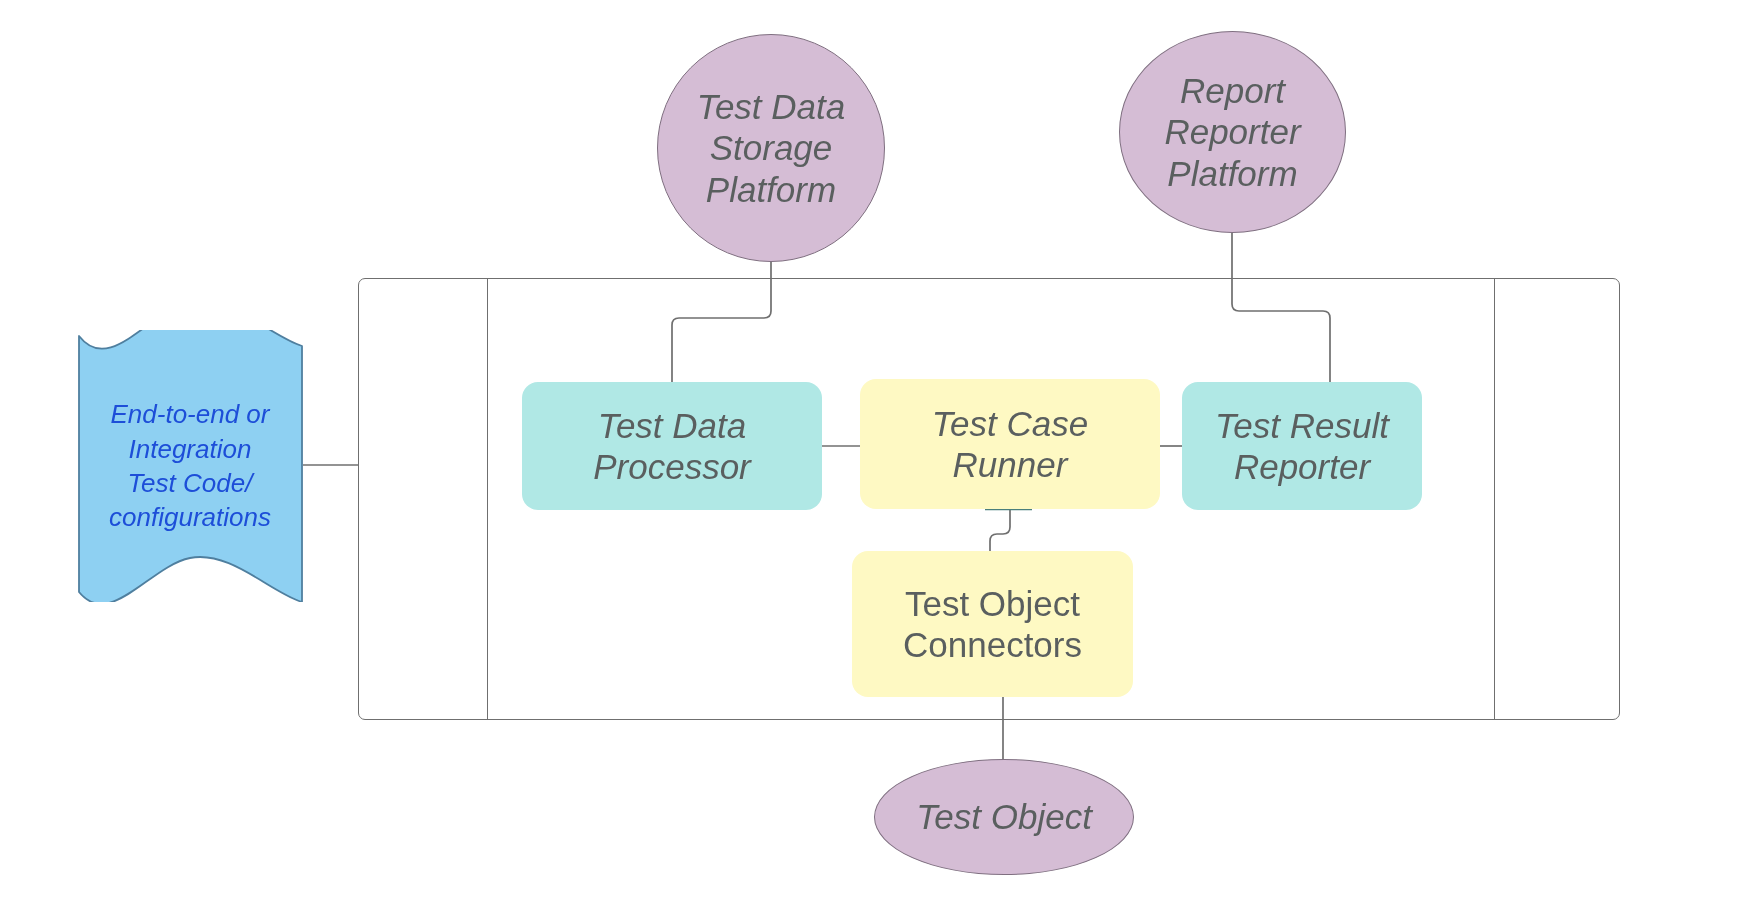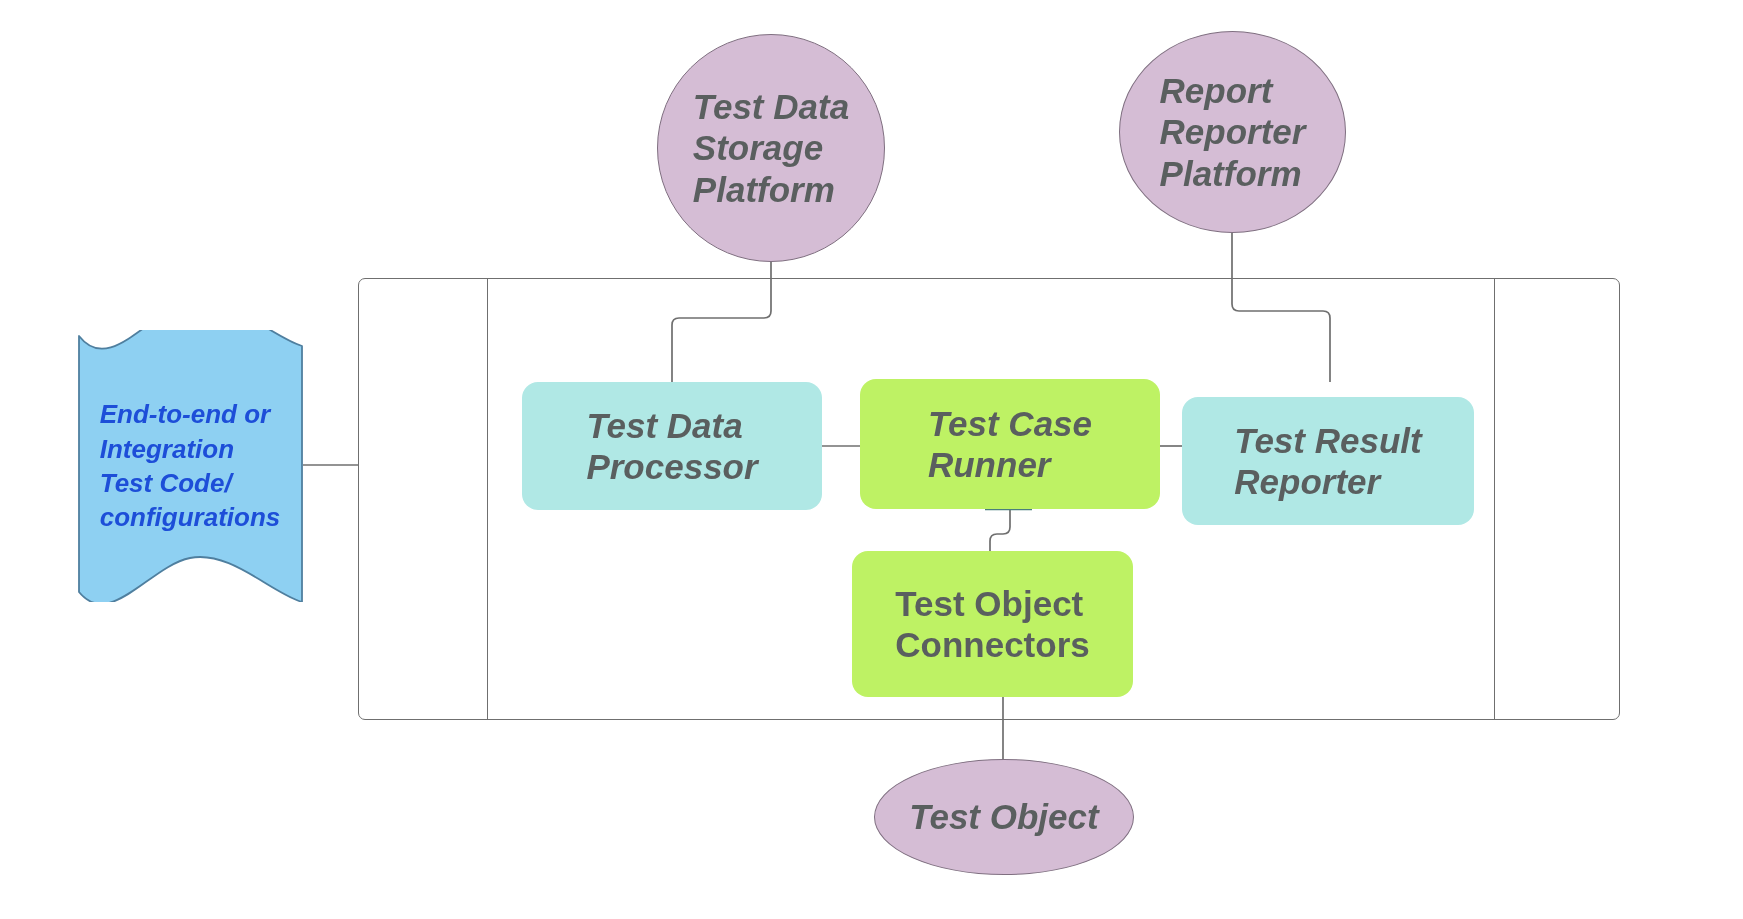--- a/index.html
+++ b/index.html
@@ -22,24 +22,24 @@
     width: 1743px;
     height: 919px;
     pointer-events: none;
   }
   .node {
     position: absolute;
     box-sizing: border-box;
     display: flex;
     align-items: center;
     justify-content: center;
+    text-align: center;
     color: #5a5f5f;
     line-height: 1.18;
     white-space: pre-line;
-    font-weight: bold;
   }
 
   
   .circle {
     border-radius: 50%;
     background: #d5bdd5;
     border: 1.4px solid #7f6f80;
     font-style: italic;
     font-size: 35px;
   }
@@ -76,25 +76,25 @@
   #boundary-divider-left  { left: 487px; }
   #boundary-divider-right { left: 1494px; }
 
   
   .component-box {
     border-radius: 16px;
     font-size: 35px;
   }
   .component-box.italic { font-style: italic; }
   .teal-light { background: #b0e8e5; }
-  .teal-dark  { background: #bef264; }
+  .teal-dark  { background: #fef9c3; }
 
   #box-test-data-processor   { left: 522px;  top: 382px; width: 300px; height: 128px; }
   #box-test-case-runner      { left: 860px;  top: 379px; width: 300px; height: 130px; }
-  #box-test-result-reporter  { left: 1182px; top: 397px; width: 292px; height: 128px; }
+  #box-test-result-reporter  { left: 1182px; top: 382px; width: 240px; height: 128px; }
   #box-test-object-connectors{ left: 852px;  top: 551px; width: 281px; height: 146px; font-size: 35px; }
 
   
   #doc-test-code {
     left: 70px; top: 330px; width: 240px; height: 272px;
     background: transparent;
     border: 0;
   }
   #doc-test-code .doc-svg {
     position: absolute;

